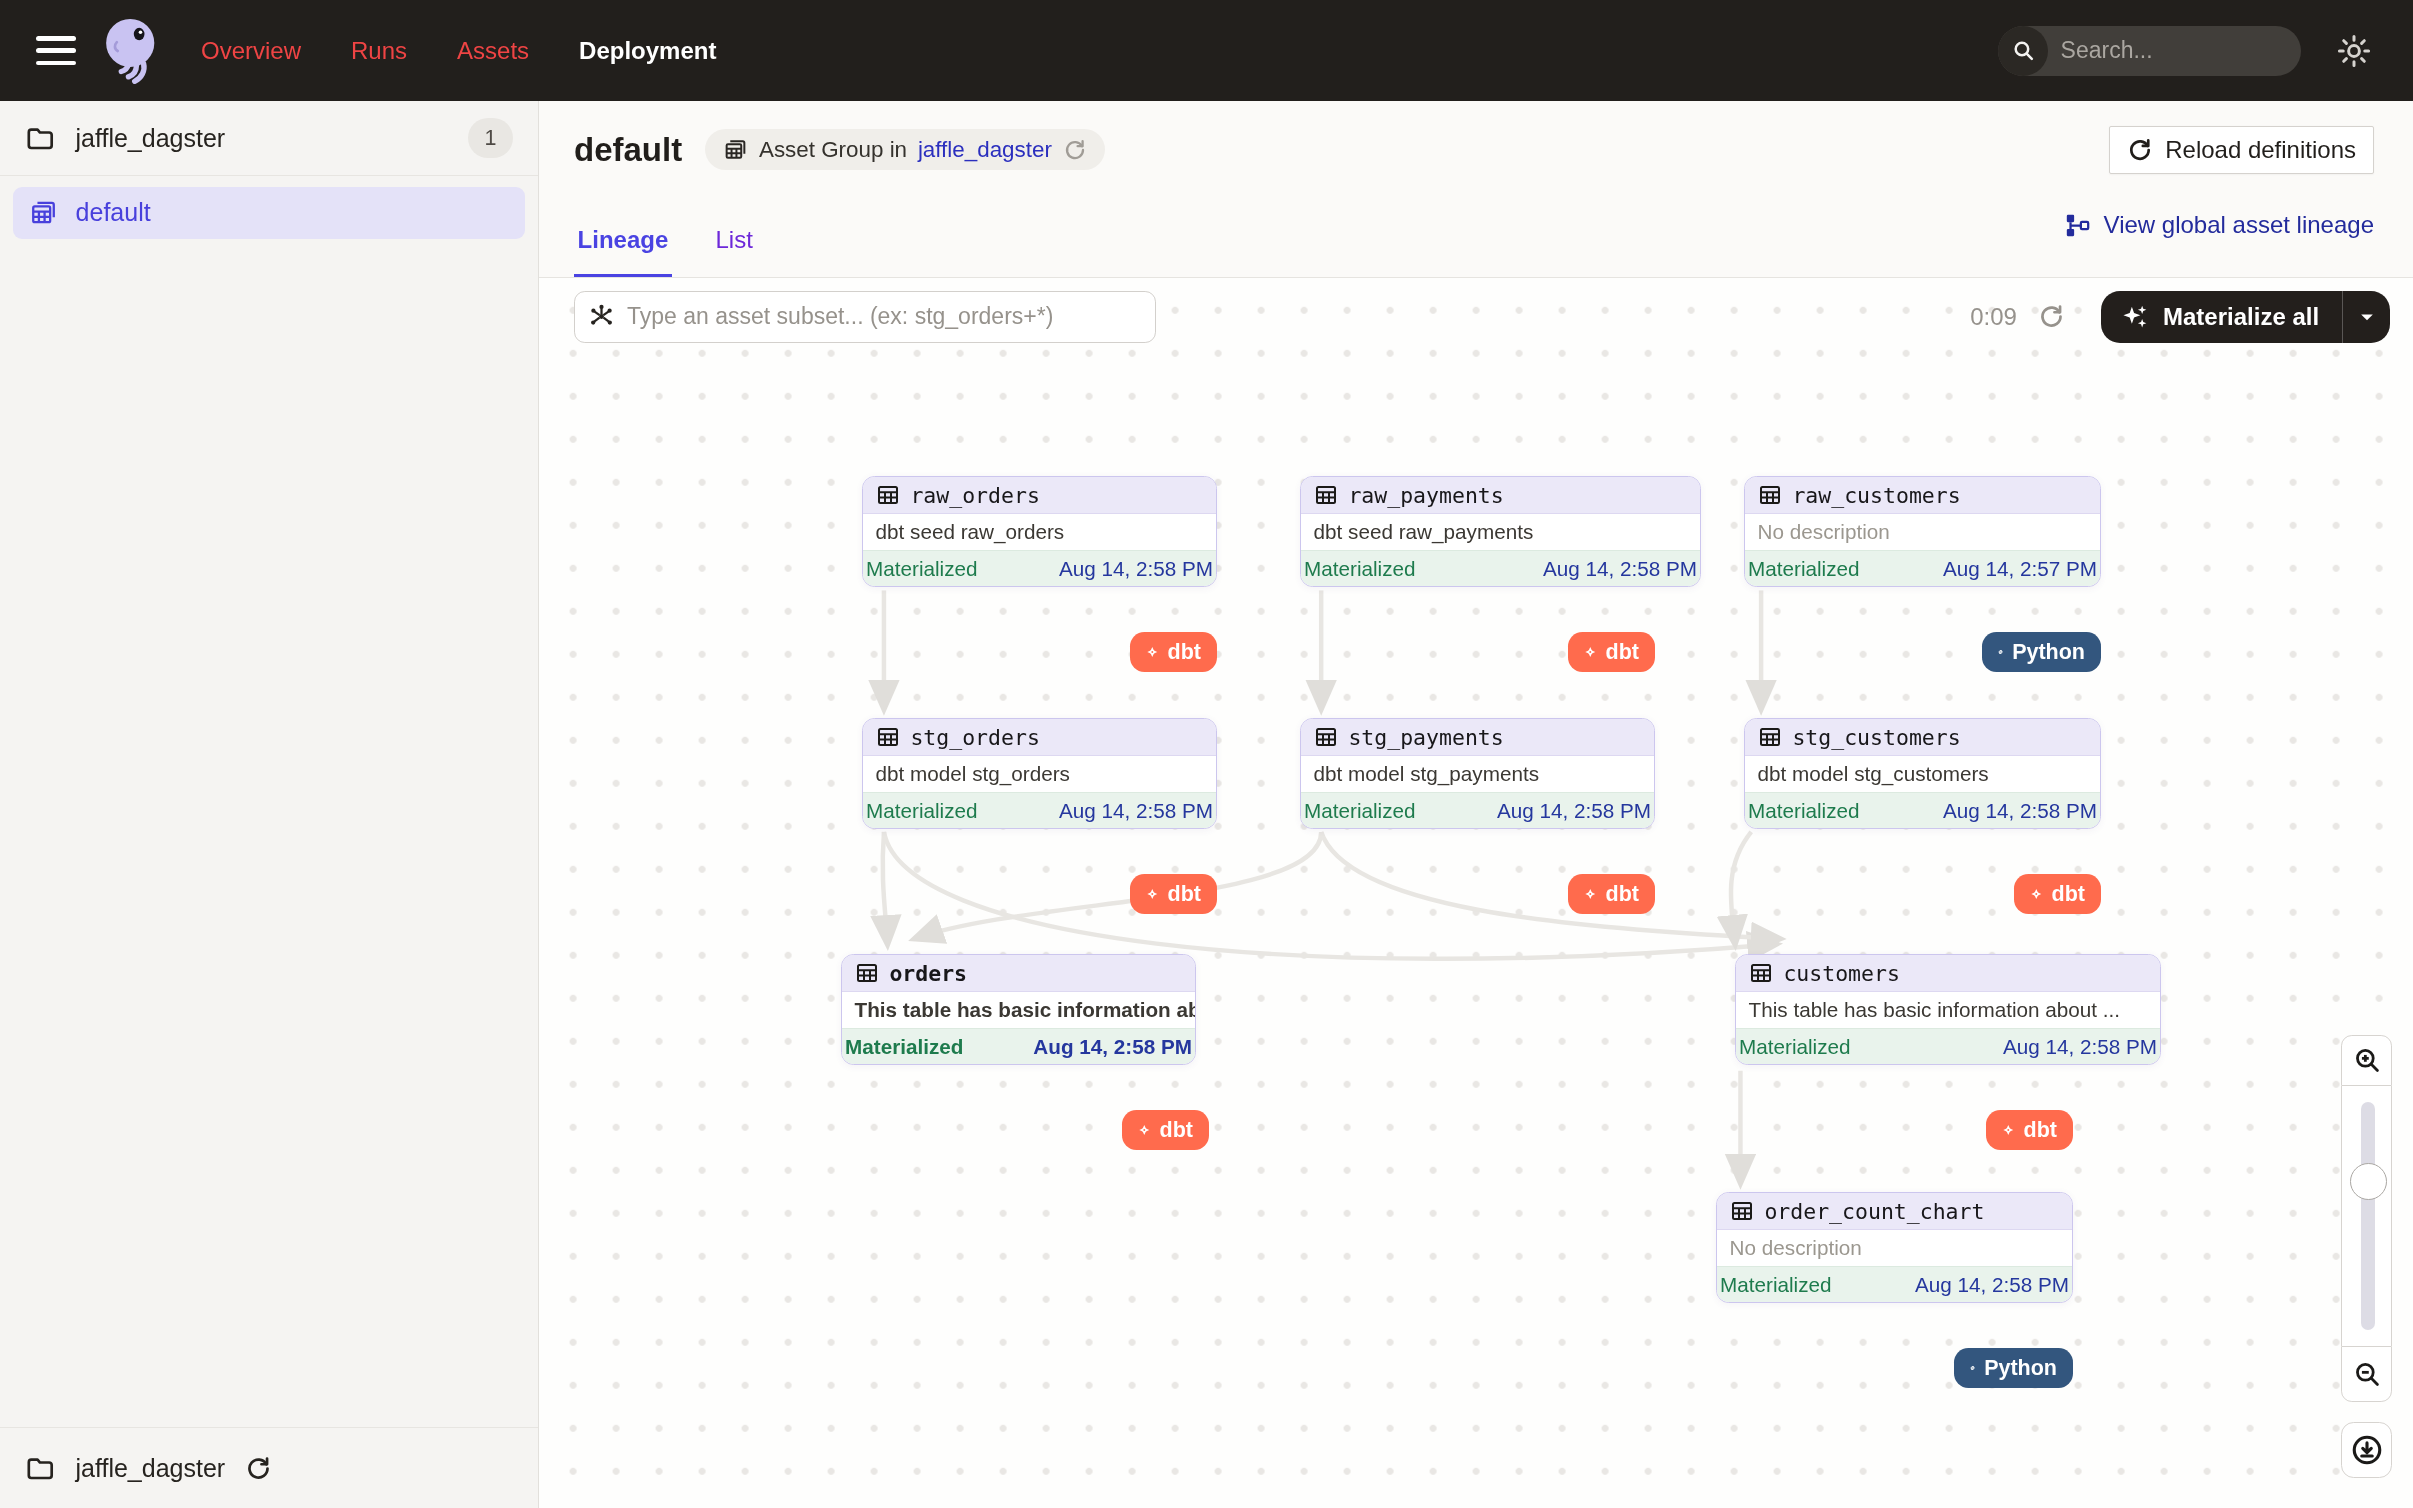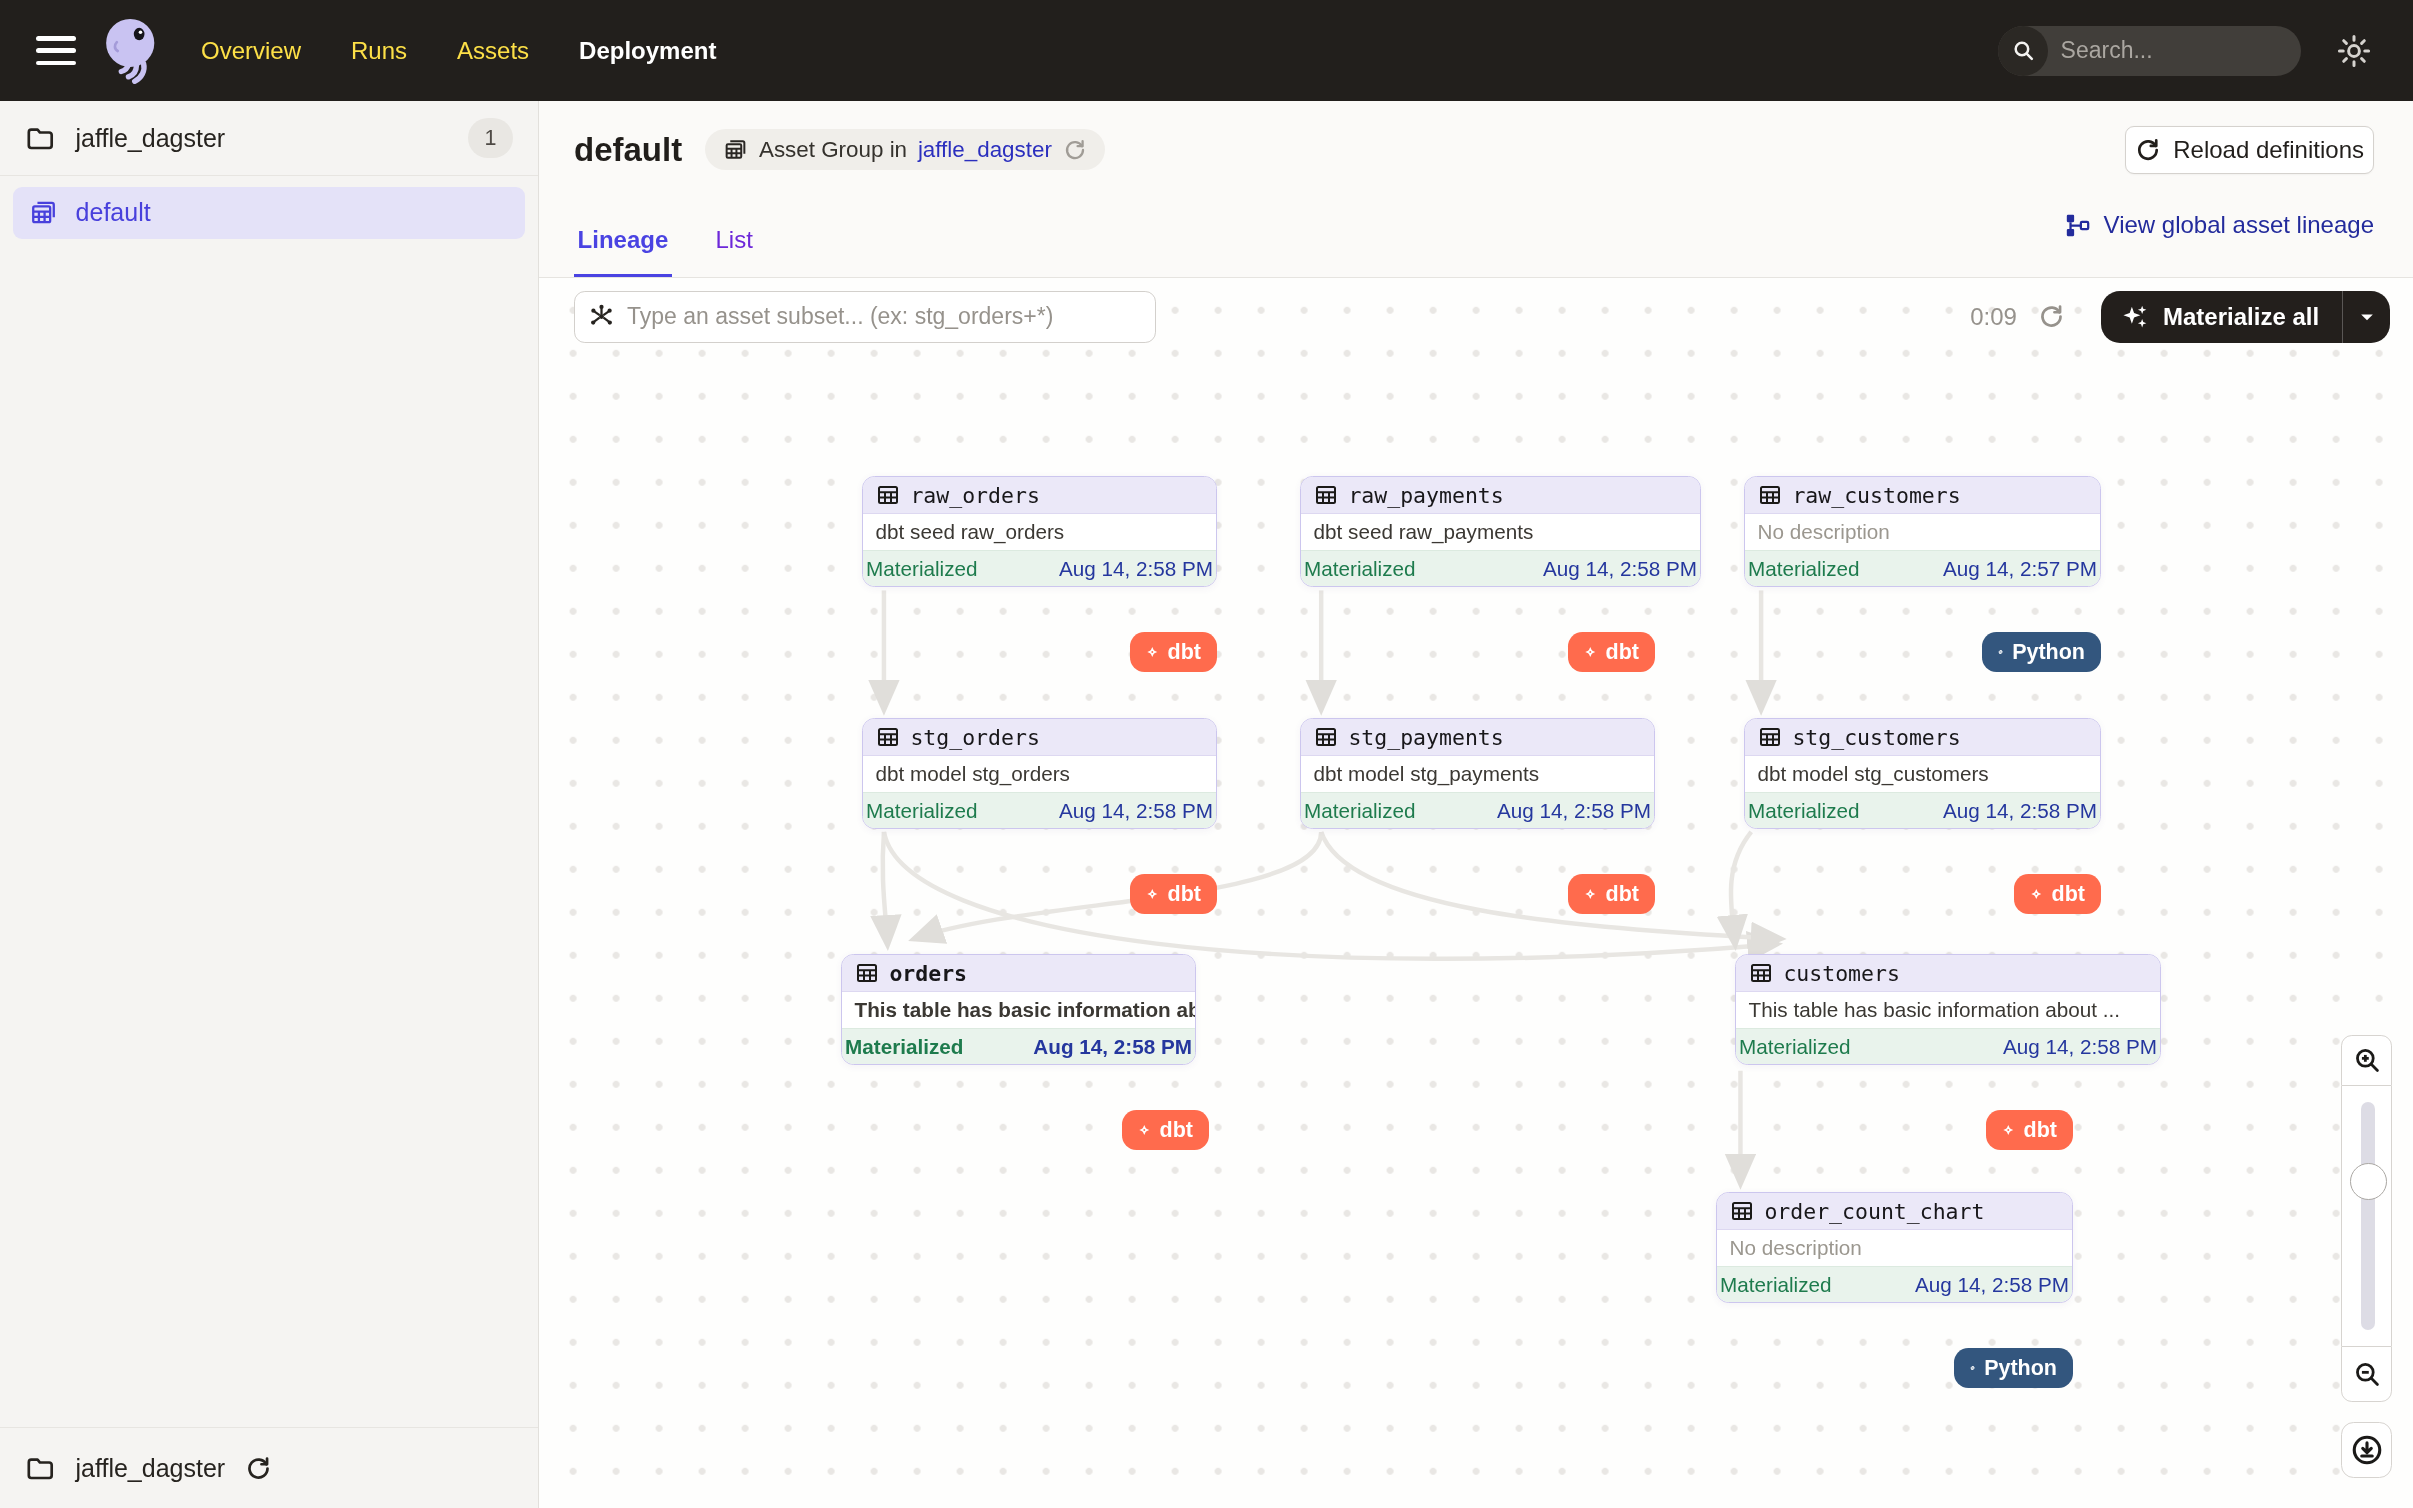--- a/index.html
+++ b/index.html
@@ -6,21 +6,21 @@
   html,body { width:2413px; height:1508px; overflow:hidden; }
   body { font-family:"Liberation Sans", sans-serif; background:#FBFAF8; color:#211E1B; }
   .mono { font-family:"DejaVu Sans Mono", monospace; }
 
   
   .topnav { height:101px; background:#221F1C; display:flex; align-items:center; padding:0 40px 0 36px; }
   .hamburger { width:40px; height:29px; display:flex; flex-direction:column; justify-content:space-between; cursor:pointer; }
   .hamburger span { height:4.5px; background:#FFFFFF; border-radius:2.7px; }
   .logo { margin-left:23px; width:66px; height:72px; }
   .navitems { display:flex; gap:50px; margin-left:36px; align-items:center; }
-  .navitem { font-size:24px; color:#fde047; font-weight:500; cursor:pointer; }
+  .navitem { font-size:24px; color:#ef4444; font-weight:500; cursor:pointer; }
   .navitem.active { color:#FFFFFF; font-weight:700; }
   .topnav .spacer { flex:1; }
   .searchpill { width:303px; height:50px; border-radius:25px; background:#413E3A; display:flex; align-items:center; overflow:hidden; }
   .searchpill .iconcircle { width:50px; height:50px; border-radius:50%; background:#2B2824; display:flex; align-items:center; justify-content:center; flex:none; }
   .searchpill input { flex:1; background:transparent; border:none; outline:none; font-size:23px; color:#E8E6E2; padding:0 10.8px 0 12.6px; font-family:"Liberation Sans",sans-serif; }
   .searchpill input::placeholder { color:#ABA7A1; }
   .gearbtn { margin-left:34px; color:#D5D2CE; cursor:pointer; display:flex; }
 
   
   .layout { display:flex; height:1407px; }
@@ -35,21 +35,21 @@
 
   
   .main { flex:1; display:flex; flex-direction:column; background:#FBFAF8; min-width:0; }
   .pagehead { height:81px; display:flex; align-items:center; padding:16px 39px 0 35px; }
   .pagetitle { font-size:33px; font-weight:700; color:#211E1B; }
   .crumbpill { margin-left:23px; height:41px; border-radius:20.7px; background:#F0EEEA; display:flex; align-items:center; gap:10.8px; padding:0 18px; }
   .crumbpill .txt { font-size:22.4px; color:#35322D; }
   .crumbpill .link { font-size:22.4px; color:#2B2FBE; cursor:pointer; }
   .crumbpill .refresh { color:#A09C96; display:flex; cursor:pointer; }
   .pagehead .spacer { flex:1; }
-  .reloadbtn { height:48px; border-radius:9px; border:0.9px solid #D5D2CE; background:#FFFFFF; display:flex; align-items:center; gap:12.6px; padding:0 9px; font-size:24px; color:#211E1B; cursor:pointer; box-shadow:0 0.9px 1.8px rgba(0,0,0,0.04); }
+  .reloadbtn { height:48px; border-radius:2px; border:0.9px solid #D5D2CE; background:#FFFFFF; display:flex; align-items:center; gap:12.6px; padding:0 17px; font-size:24px; color:#211E1B; cursor:pointer; box-shadow:0 0.9px 1.8px rgba(0,0,0,0.04); }
 
   .tabsrow { height:96px; display:flex; align-items:flex-end; padding:0 39px 0 35px; border-bottom:0.9px solid #E6E4E0; }
   .tab { font-size:24px; padding:0 3.6px 20px 3.6px; margin-right:40px; cursor:pointer; color:#6d28d9; font-weight:500; border-bottom:3.6px solid transparent; }
   .tab.active { color:#4A43E2; font-weight:600; border-bottom-color:#4A43E2; }
   .tabsrow .spacer { flex:1; }
   .viewglobal { align-self:center; display:flex; align-items:center; gap:12.6px; color:#232B9C; font-size:24px; cursor:pointer; padding-bottom:9px; }
 
   
   .pane { flex:1; position:relative; background-color:#FEFEFD; overflow:hidden;
           background-image:radial-gradient(#E9E7E4 3.1px, transparent 3.8px);

